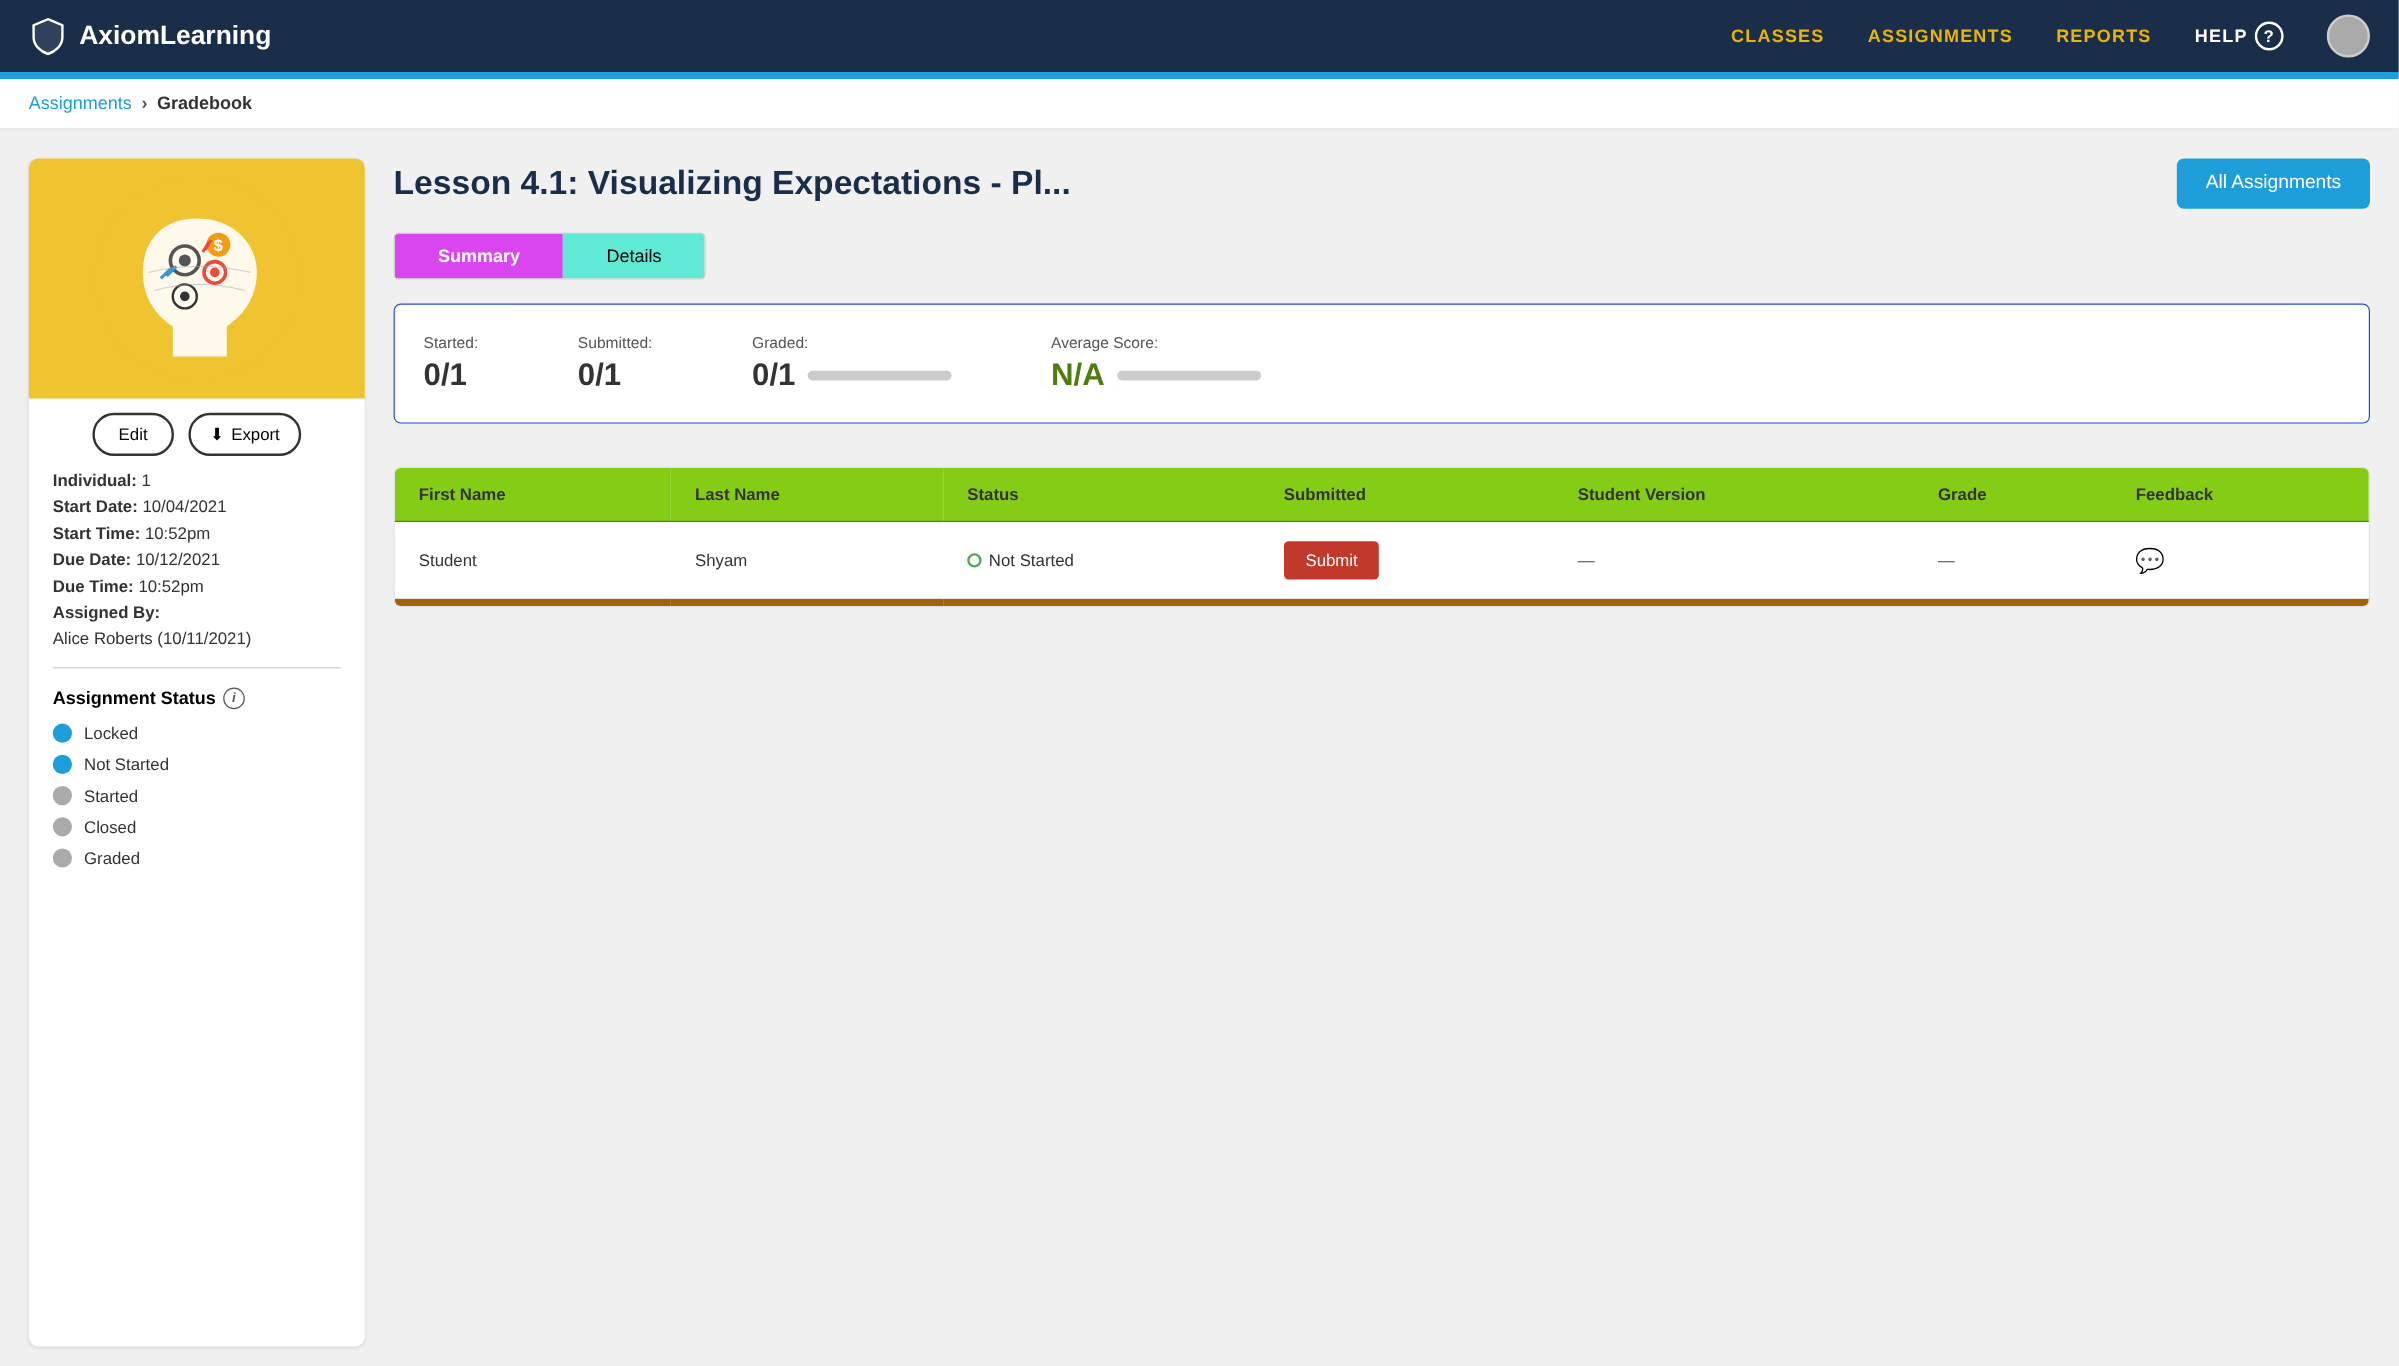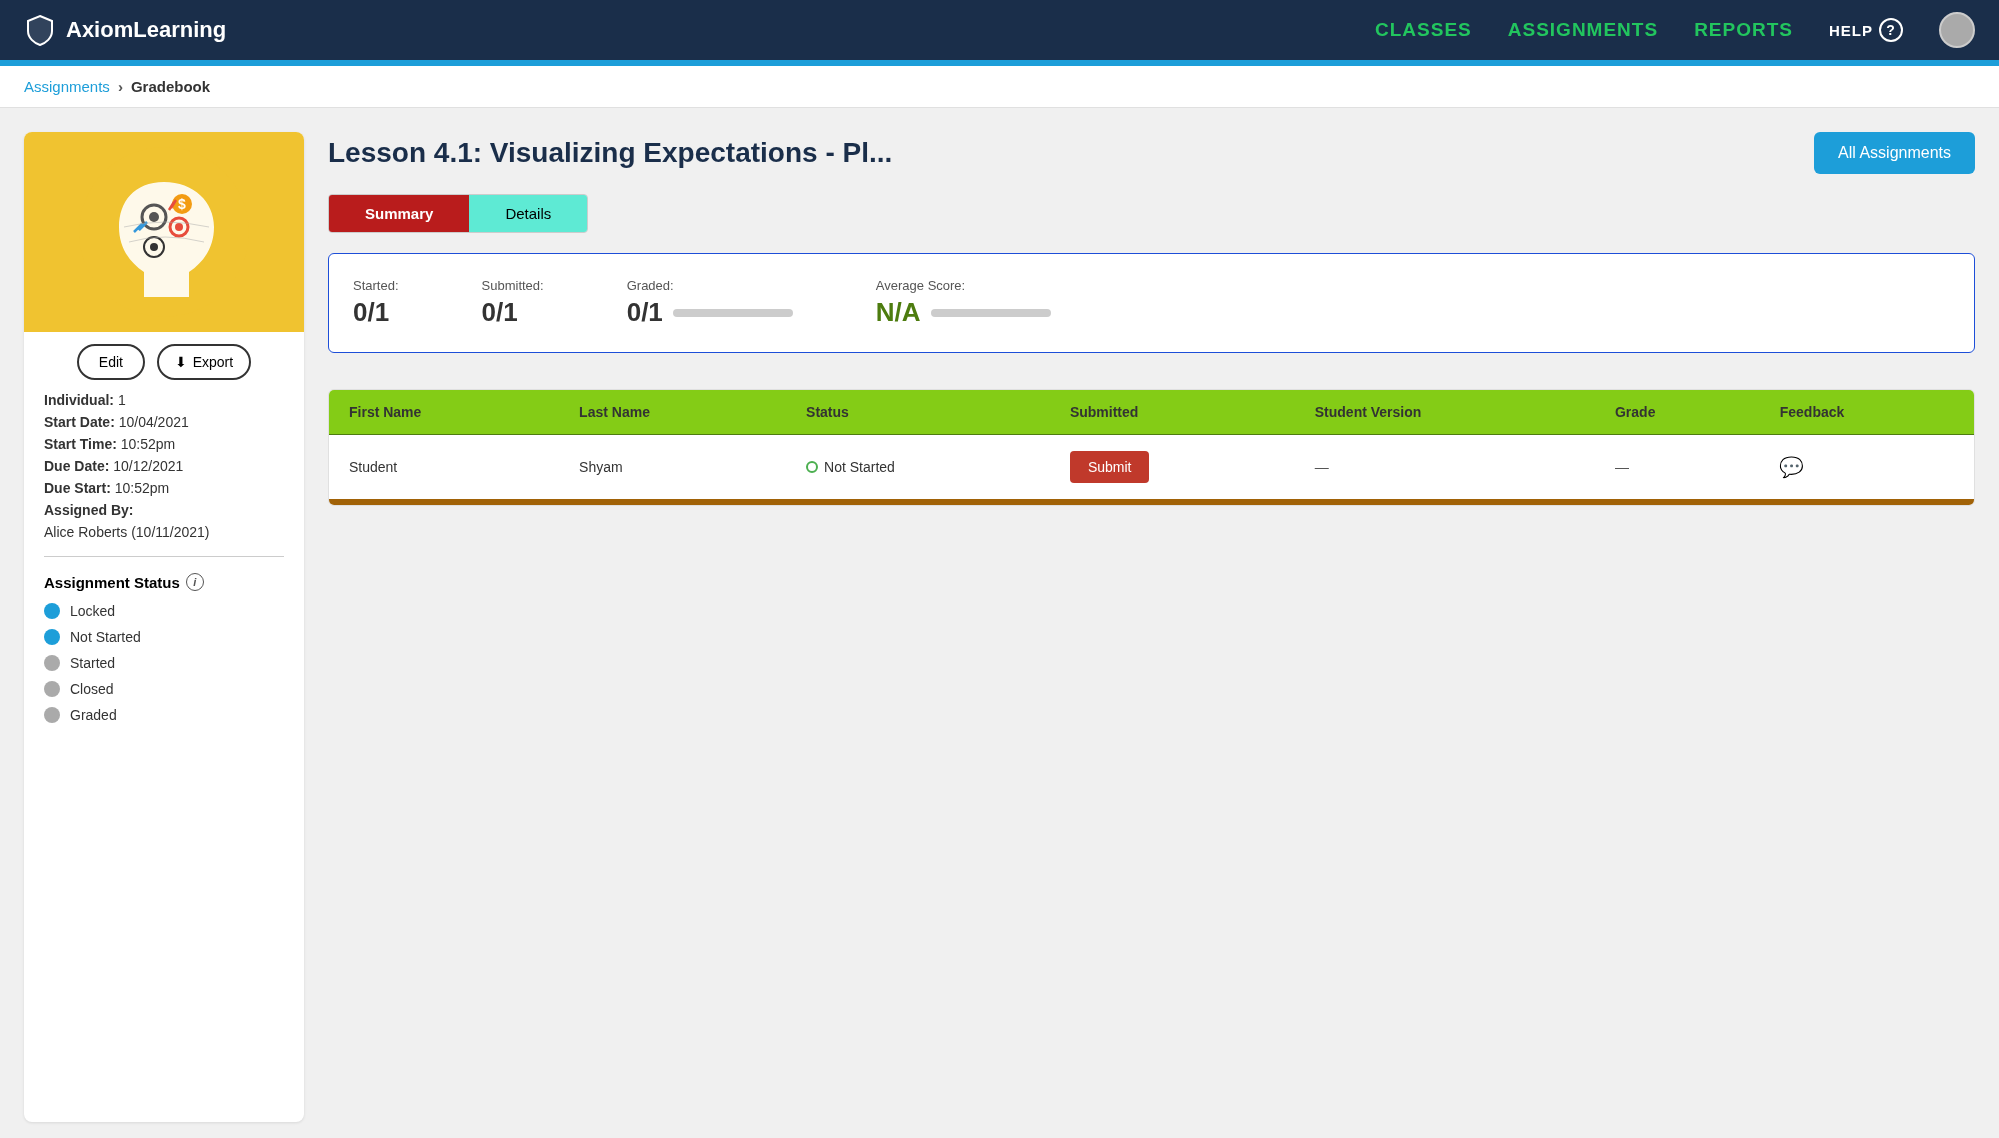--- a/index.html
+++ b/index.html
@@ -26,23 +26,23 @@
     .navbar-logo .shield {
       width: 32px;
       height: 32px;
     }
     .navbar-links {
       display: flex;
       align-items: center;
       gap: 36px;
     }
     .navbar-links a {
-      color: #22c55e;
+      color: #eab308;
       text-decoration: none;
-      font-size: 19px;
+      font-size: 15px;
       font-weight: bold;
       letter-spacing: 1px;
     }
     .help-btn {
       display: flex;
       align-items: center;
       gap: 6px;
       color: #fff;
       font-size: 15px;
       font-weight: bold;
@@ -252,21 +252,21 @@
       width: fit-content;
     }
     .tab {
       padding: 10px 36px;
       font-size: 15px;
       cursor: pointer;
       background: #5eead4;
       border: none;
     }
     .tab.active {
-      background: #b91c1c;
+      background: #d946ef;
       color: #fff;
       font-weight: bold;
     }
 
     
     .summary-card {
       background: #fff;
       border: 1px solid #1d4ed8;
       border-radius: 6px;
       padding: 24px;
@@ -435,21 +435,21 @@
       <div class="info-row">
         <strong>Start Date:</strong> <span>10/04/2021</span>
       </div>
       <div class="info-row">
         <strong>Start Time:</strong> <span>10:52pm</span>
       </div>
       <div class="info-row">
         <strong>Due Date:</strong> <span>10/12/2021</span>
       </div>
       <div class="info-row">
-        <strong>Due Start:</strong> <span>10:52pm</span>
+        <strong>Due Time:</strong> <span>10:52pm</span>
       </div>
       <div class="info-row">
         <strong>Assigned By:</strong>
       </div>
       <div class="info-row">
         <span>Alice Roberts (10/11/2021)</span>
       </div>
     </div>
 
     <hr class="sidebar-divider">

